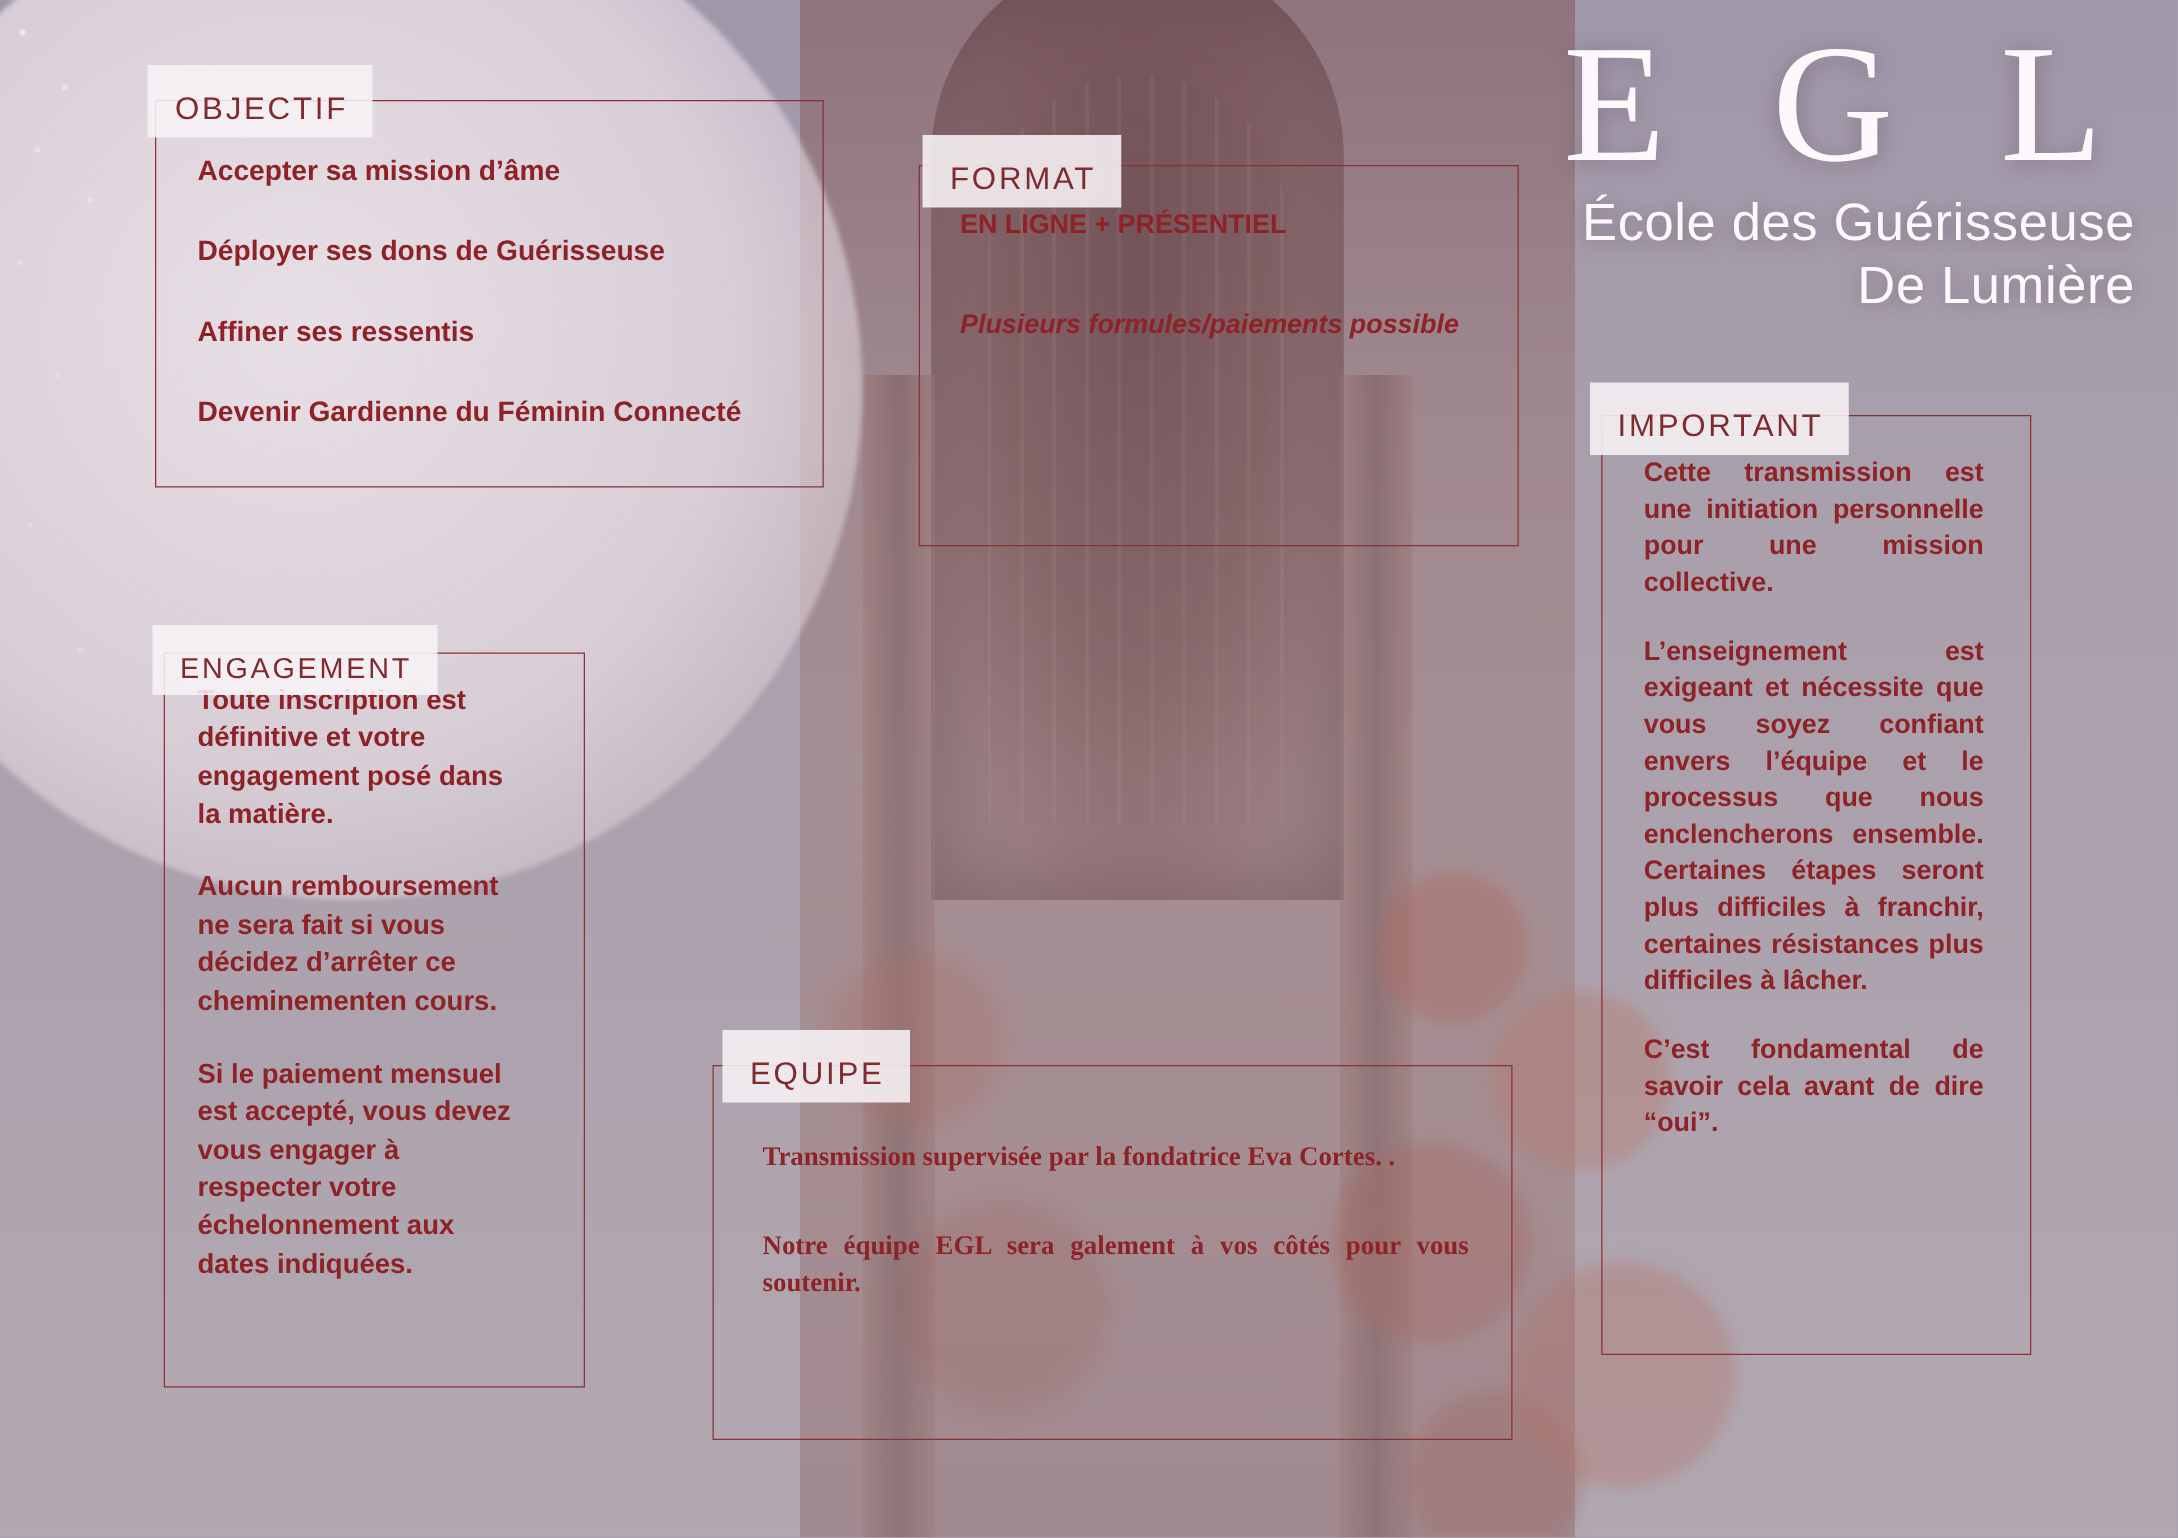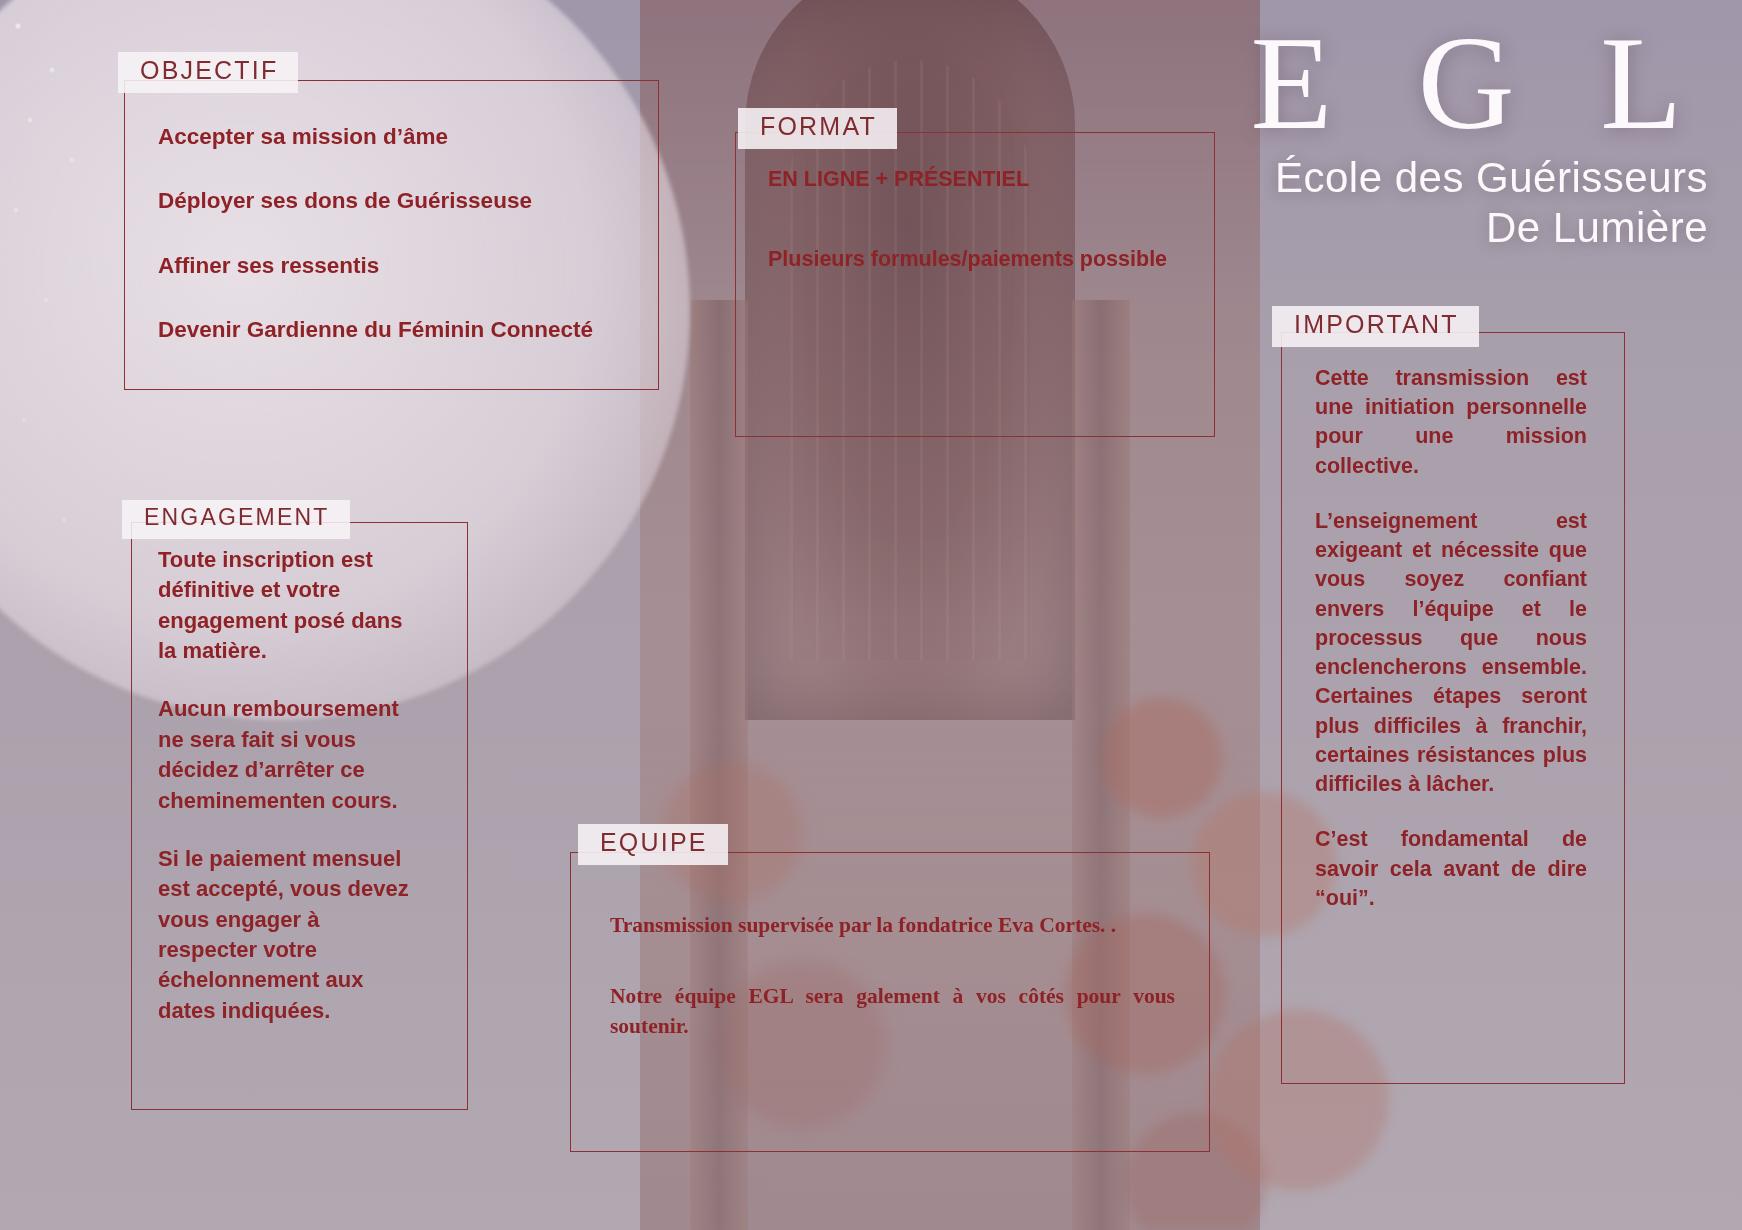--- a/index.html
+++ b/index.html
@@ -123,21 +123,21 @@
     position: absolute;
     border: 1.6px solid #8e2f33;
     box-sizing: border-box;
   }
   .panel-title {
     position: absolute;
     background: rgba(247,242,246,0.88);
     color: #7f2b30;
     letter-spacing: 2.2px;
     font-size: 25px;
-    padding: 4px 20px 8px 22px;
+    padding: 21px 20px 8px 22px;
     white-space: nowrap;
     z-index: 3;
   }
   .panel-body {
     position: absolute;
     color: #8e2226;
     font-weight: bold;
     text-align: justify;
     z-index: 2;
   }
@@ -154,21 +154,21 @@
   #engagement-box   { left: 131px; top: 522px; width: 337px; height: 588px; }
   #engagement-body  { left: 158px; top: 545px; width: 265px; font-size: 22px; line-height: 1.38; text-align: left; }
   #engagement-body p { margin: 0 0 28px 0; }
   #engagement-body p:last-child { margin-bottom: 0; }
 
   
   #format-title { left: 738px; top: 108px; }
   #format-box   { left: 735px; top: 132px; width: 480px; height: 305px; }
   #format-body  { left: 768px; top: 164px; width: 412px; font-size: 21.5px; line-height: 1.4; }
   #format-body p { margin: 0 0 50px 0; }
-  #format-body p:last-child { margin-bottom: 4px; }
+  #format-body p:last-child { margin-bottom: 4px; font-style: italic; }
 
   
   #equipe-title { left: 578px; top: 824px; }
   #equipe-box   { left: 570px; top: 852px; width: 640px; height: 300px; }
   #equipe-body  { left: 610px; top: 910px; width: 565px; font-size: 21.5px; line-height: 1.42; font-family: Liberation Serif, serif; }
   #equipe-body p { margin: 0 0 40px 0; }
   #equipe-body p:last-child { margin-bottom: 0; }
 
   
   #important-title { left: 1272px; top: 306px; }
@@ -243,21 +243,21 @@
   <div class="pillar-left"></div>
   <div class="pillar-right"></div>
   <div class="foliage"></div>
   <div class="foliage2"></div>
   <div class="moon"></div>
   <div class="stars"></div>
   <div class="veil"></div>
 
   <div class="brand">
     <div class="brand-initials">E G L</div>
-    <div class="brand-sub1">École des Guérisseurs</div>
+    <div class="brand-sub1">École des Guérisseuse</div>
     <div class="brand-sub2">De Lumière</div>
   </div>
 
 
   <div class="panel" id="objectif-box"></div>
   <div class="panel-title" id="objectif-title">OBJECTIF</div>
   <div class="panel-body" id="objectif-body">
     <div class="line">Accepter sa mission d’âme</div>
     <div class="line">Déployer ses dons de Guérisseuse</div>
     <div class="line">Affiner ses ressentis</div>

